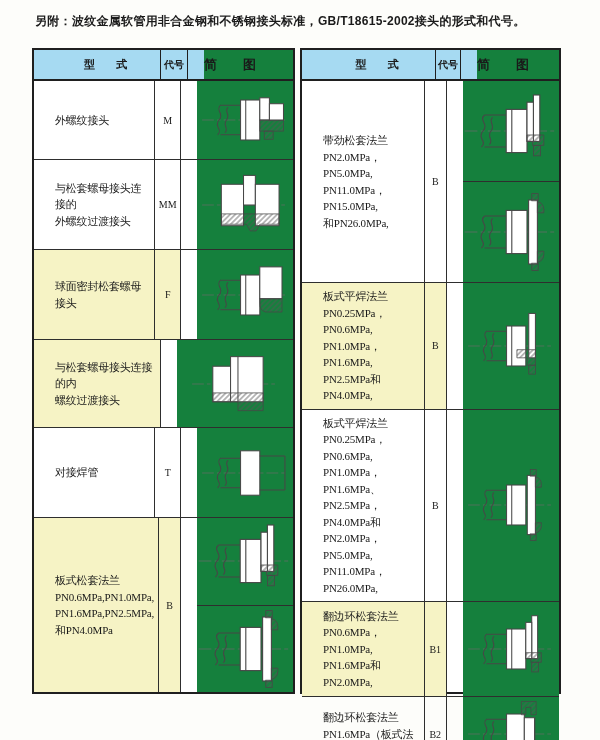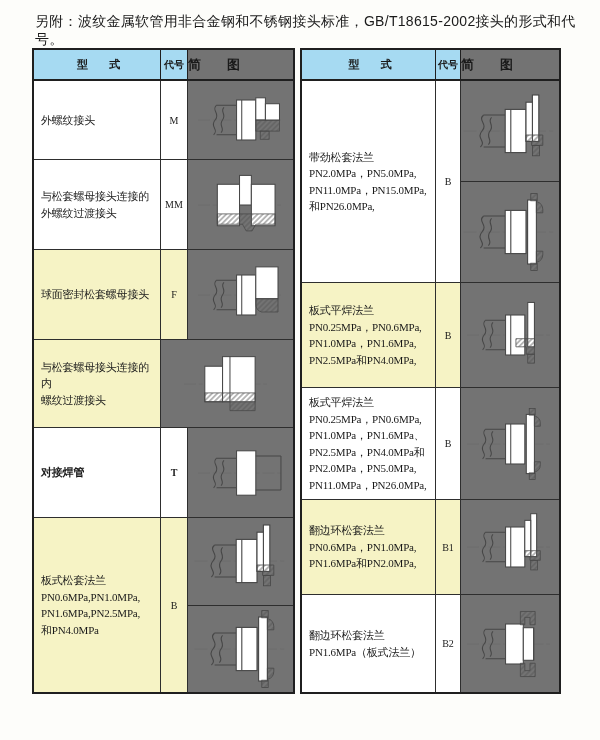--- a/index.html
+++ b/index.html
@@ -1,38 +1,38 @@
 <!DOCTYPE html>
 <html><head>
 <meta charset="utf-8">
 <style>
   html,body{margin:0;padding:0;background:#ffffff;}
   .page{position:relative;width:600px;height:740px;background:#fdfdfa;overflow:hidden;
         font-family:"Liberation Sans","DejaVu Sans",sans-serif;color:#1a1a1a;}
-  .title{position:absolute;left:35px;top:13px;font-size:14px;font-weight:normal;letter-spacing:.3px;}
+  .title{position:absolute;left:35px;top:13px;font-size:12px;font-weight:bold;letter-spacing:.3px;}
 
   .tbl{position:absolute;top:48px;box-sizing:border-box;border:2px solid #1f1f1f;background:#fff;
        display:flex;flex-direction:column;}
   .tbl-left{left:32px;width:263px;height:646px;}
   .tbl-right{left:300px;width:261px;height:646px;}
 
   .thead{display:flex;flex:0 0 29px;background:#a6daf2;border-bottom:2px solid #1f1f1f;
          font-weight:bold;font-size:13px;}
   .th{box-sizing:border-box;display:flex;align-items:center;justify-content:center;}
 
   .trow{display:flex;border-bottom:1px solid #2e2e2e;box-sizing:border-box;}
   .trow:last-child{border-bottom:none;}
 
   .td{box-sizing:border-box;}
   .c-type{width:127px;border-right:1px solid #2e2e2e;display:flex;align-items:center;
-          padding:5px 4px 5px 7px;font-size:11px;line-height:1.5;letter-spacing:-.2px;
+          padding:5px 4px 5px 21px;font-size:11px;line-height:1.5;letter-spacing:-.2px;
           white-space:pre-line;font-family:"Liberation Serif","DejaVu Serif",serif;}
   .c-code{width:27px;border-right:1px solid #2e2e2e;display:flex;align-items:center;justify-content:center;
           font-family:"Liberation Serif","DejaVu Serif",serif;font-size:10px;}
-  .c-diag{flex:1;display:flex;flex-direction:column;align-items:stretch;justify-content:center;background:#737373;}
+  .c-diag{flex:1;display:flex;flex-direction:column;align-items:stretch;justify-content:center;background:#15803d;margin-left:16px;}
   .tbl-right .c-type{width:134px;}
   .tbl-right .c-code{width:25px;}
 
   .dfull,.dhalf{flex:1;display:flex;align-items:center;justify-content:center;min-height:0;}
   .dhalf:first-child{border-bottom:1px solid #2e2e2e;}
   .dfull svg,.dhalf svg{width:96px;height:74px;}
   .dhalf svg{height:80px;}
 
   [data-hl="yes"]{background:#f6f3c5;}
 </style>
@@ -136,21 +136,21 @@
               <line x1="2" y1="50" x2="118" y2="50" stroke="#6a6a6a" stroke-width="0.9" stroke-dasharray="16 4 5 4"></line>
               <rect x="30" y="26" width="24" height="48" stroke="#474747" stroke-width="1.4" fill="#ffffff"></rect>
               <rect x="54" y="13" width="44" height="61" stroke="#474747" stroke-width="1.4" fill="#ffffff"></rect>
               <line x1="64" y1="13" x2="64" y2="74" stroke="#474747" stroke-width="1.4" fill="none"></line>
               <path d="M30,62 H98 V86 H64 V74 H30 Z" stroke="#474747" stroke-width="1" fill="url(#h)"></path>
             </svg>
           </div>
       </div>
     </div>
 
-    <div class="trow" style="flex:0 0 90px;font-weight:bold;">
+    <div class="trow" style="flex:0 0 90px;">
       <div class="td c-type" data-hl="no">对接焊管</div>
       <div class="td c-code" data-hl="no">T</div>
       <div class="td c-diag">
         <div class="dfull">
             <svg viewBox="0 0 120 100" preserveAspectRatio="xMidYMid meet">
               <defs>
                 <pattern id="h" patternUnits="userSpaceOnUse" width="5" height="5" patternTransform="rotate(45)">
                   <line x1="2.5" y1="0" x2="2.5" y2="5" stroke="#555" stroke-width="1.1"></line>
                 </pattern>
               </defs>

